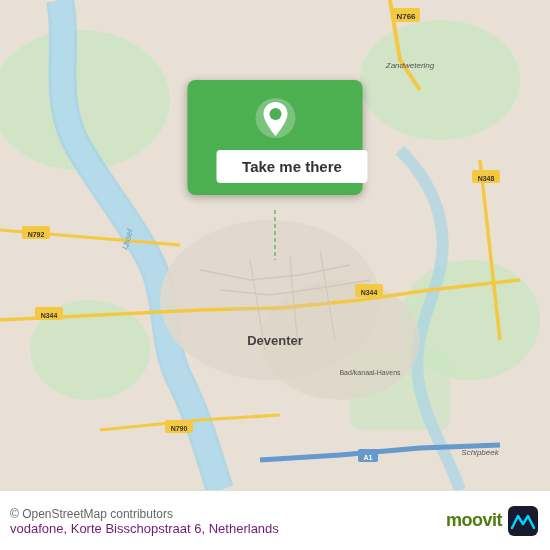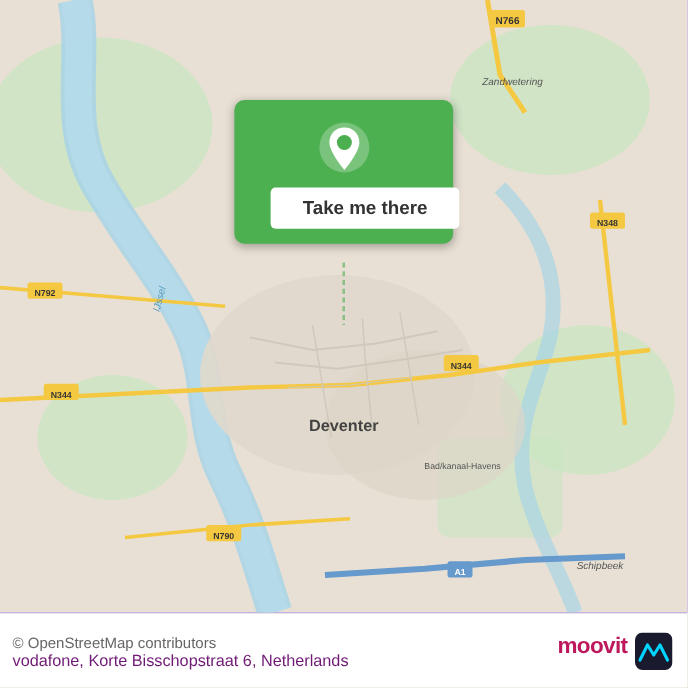--- a/index.html
+++ b/index.html
@@ -17,21 +17,21 @@
       height: 550px;
       display: flex;
       flex-direction: column;
     }
 
     #map-container {
       position: relative;
       width: 550px;
       height: 490px;
       overflow: hidden;
-      background-color: #8b5cf6;
+      background-color: #be185d;
     }
 
     
     .map-bg {
       position: absolute;
       top: 0; left: 0;
       width: 100%; height: 100%;
     }
 
     
@@ -95,24 +95,24 @@
     }
 
     .footer-copyright {
       font-size: 12px;
       color: #666;
       margin-top: 2px;
     }
 
     .moovit-logo {
       display: flex;
-      align-items: flex-start;
+      align-items: center;
       font-size: 18px;
       font-weight: bold;
-      color: #be185d;
+      color: #4d7c0f;
       letter-spacing: -0.5px;
     }
 
     .moovit-logo .m-icon {
       width: 30px;
       height: 30px;
       margin-left: 6px;
     }
   </style>
 </head>

